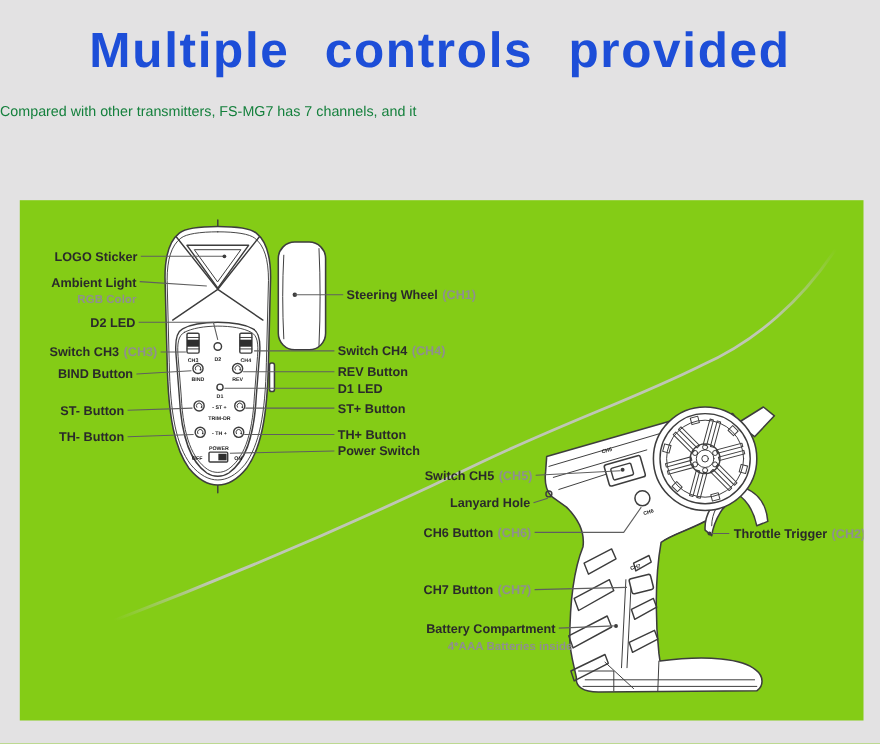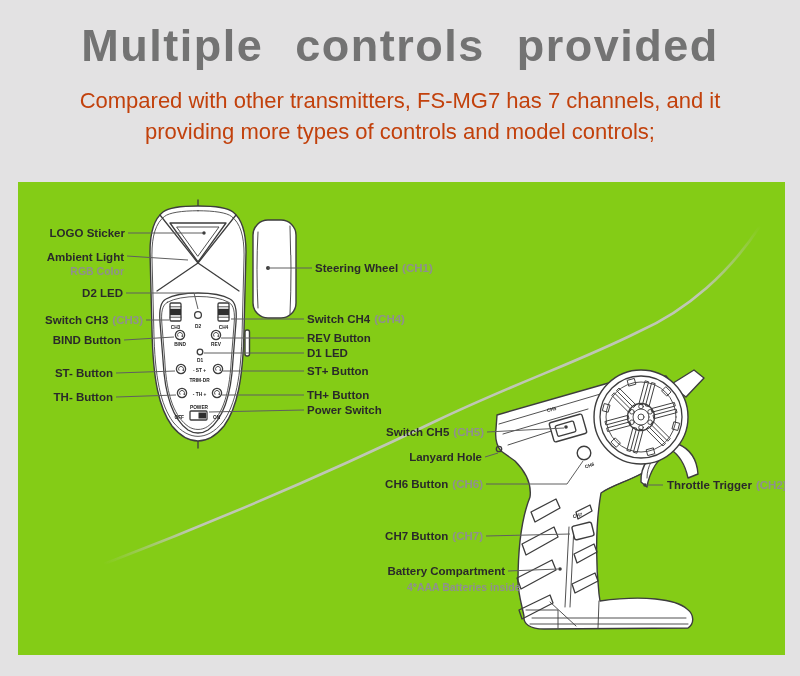--- a/index.html
+++ b/index.html
@@ -4,25 +4,25 @@
 <style>
   html,body{margin:0;padding:0}
   body{
     width:800px;height:676px;position:relative;overflow:hidden;
     background:#e3e2e3;
     font-family:"Liberation Sans", sans-serif;
   }
   .title{
     margin:20px 0 0 0;text-align:center;
     font-size:45px;font-weight:bold;letter-spacing:1.5px;word-spacing:18px;
-    color:#737373;
+    color:#1d4ed8;
   }
   .desc{
-    margin-top:13px;text-align:center;
-    font-size:22px;line-height:31px;color:#c2410c;
+    margin-top:13px;
+    font-size:13px;line-height:31px;color:#15803d;
   }
   .panel{
     position:absolute;left:18px;top:182px;width:767px;height:473px;
     background:#84cc16;
   }
   svg{display:block}
   .callout{font:bold 11.5px "Liberation Sans",sans-serif;fill:#2a2a2a}
   .chan{fill:#8f8f8f}
   .sub{font:bold 10.5px "Liberation Sans",sans-serif;fill:#8f8f8f}
   .tiny{font:bold 4.8px "Liberation Sans",sans-serif;fill:#1a1a1a;text-anchor:middle}
@@ -32,21 +32,20 @@
   .thin{stroke:#3d3d3d;stroke-width:0.9;fill:none;stroke-linejoin:round;stroke-linecap:round}
   .dk{fill:#2e2e2e;stroke:none}
 </style>
 </head>
 <body>
 
 <h1 class="title">Multiple controls provided</h1>
 
 <div class="desc">
   <div>Compared with other transmitters, FS-MG7 has 7 channels, and it</div>
-  <div>providing more types of controls and model controls;</div>
 </div>
 
 <div class="panel">
 <svg width="767" height="473" viewBox="0 0 767 473">
   <defs>
     <linearGradient id="fade" x1="0" y1="1" x2="1" y2="0">
       <stop offset="0" stop-color="#c6c6c6" stop-opacity="0"></stop>
       <stop offset="0.12" stop-color="#c6c6c6" stop-opacity="0.9"></stop>
       <stop offset="0.85" stop-color="#c6c6c6" stop-opacity="0.9"></stop>
       <stop offset="1" stop-color="#c6c6c6" stop-opacity="0"></stop>

